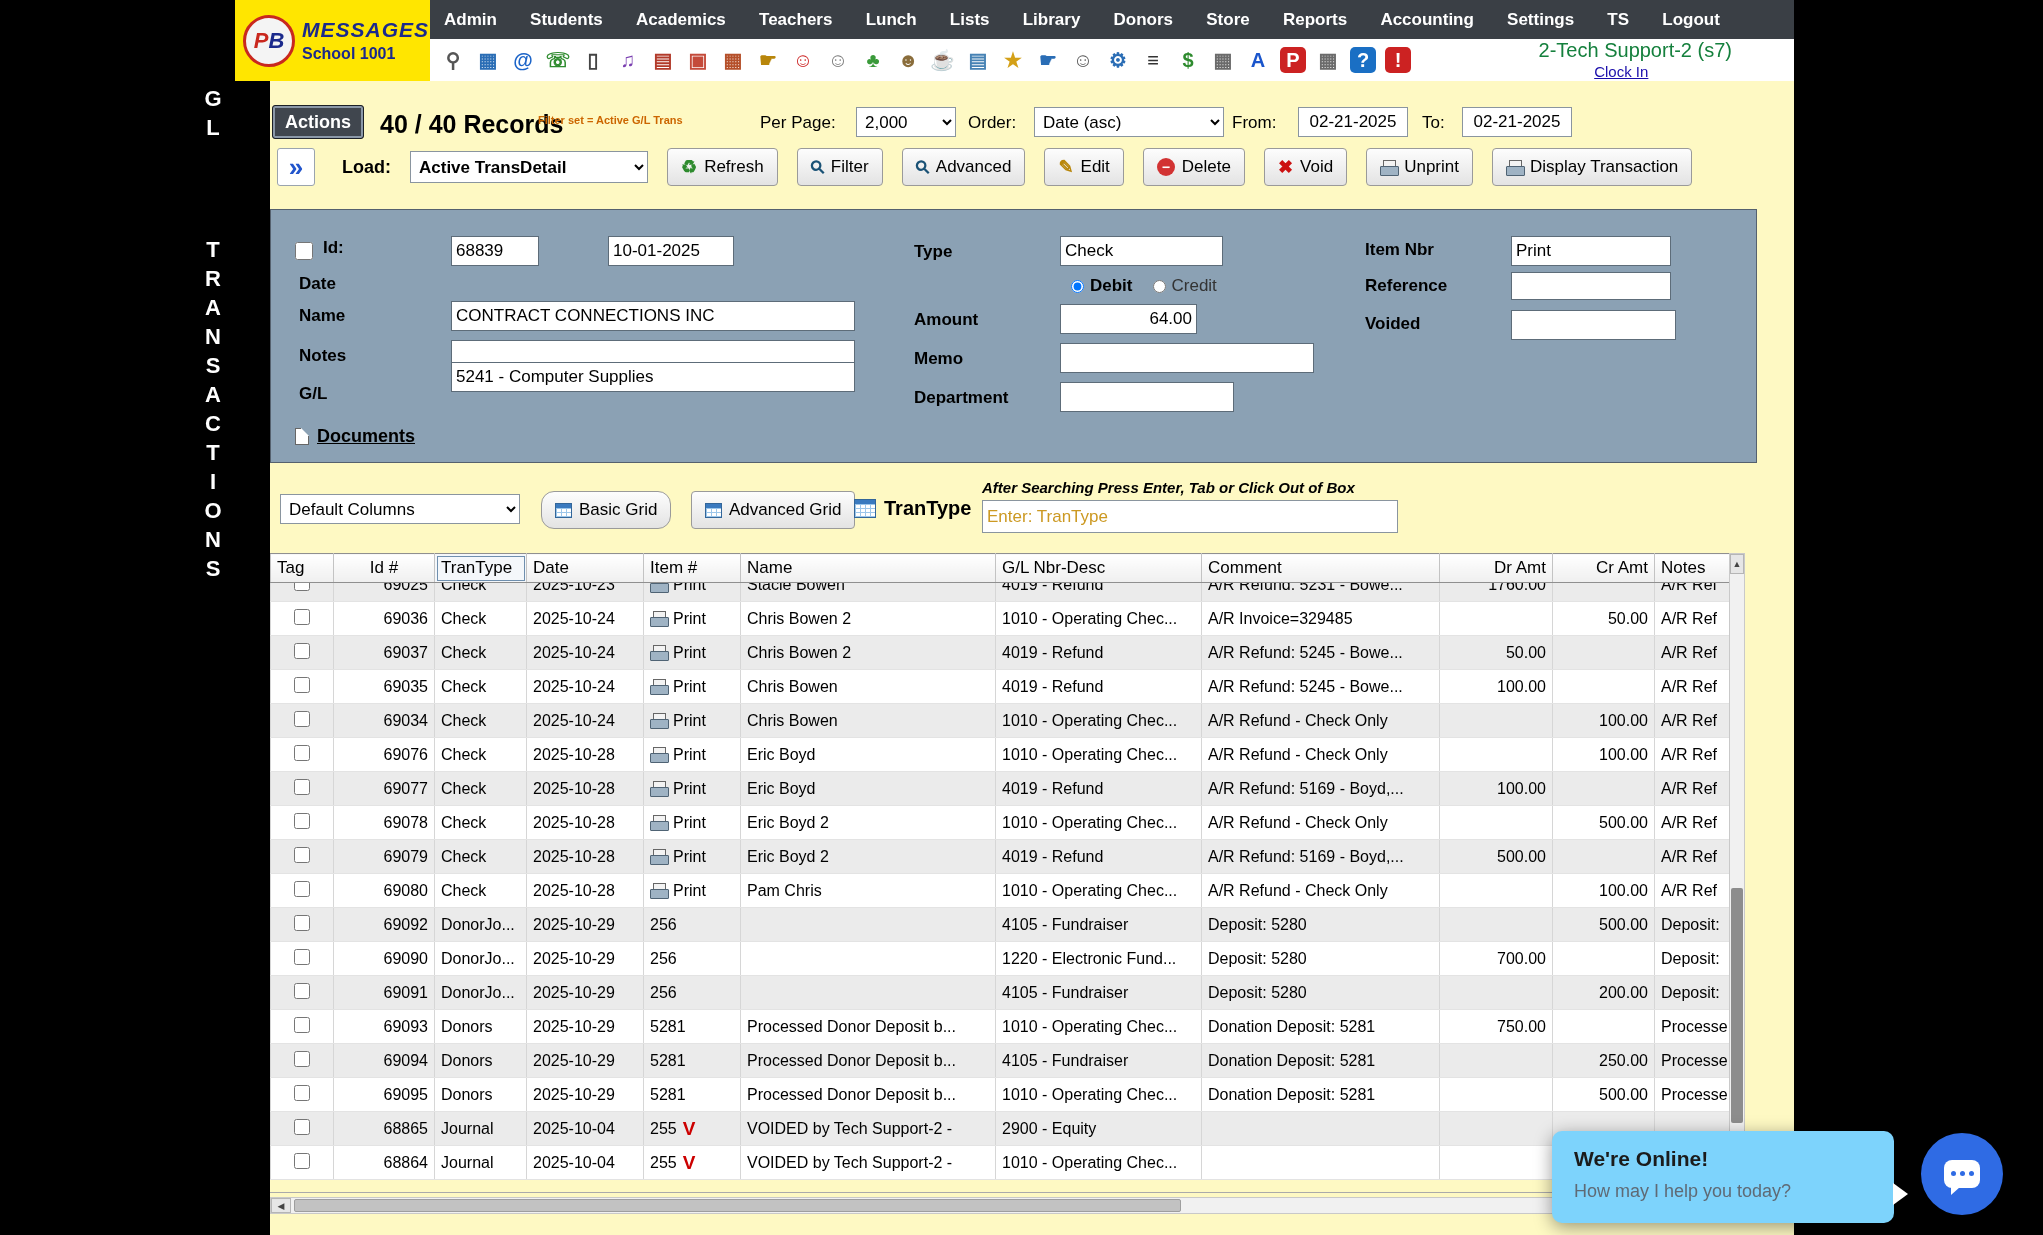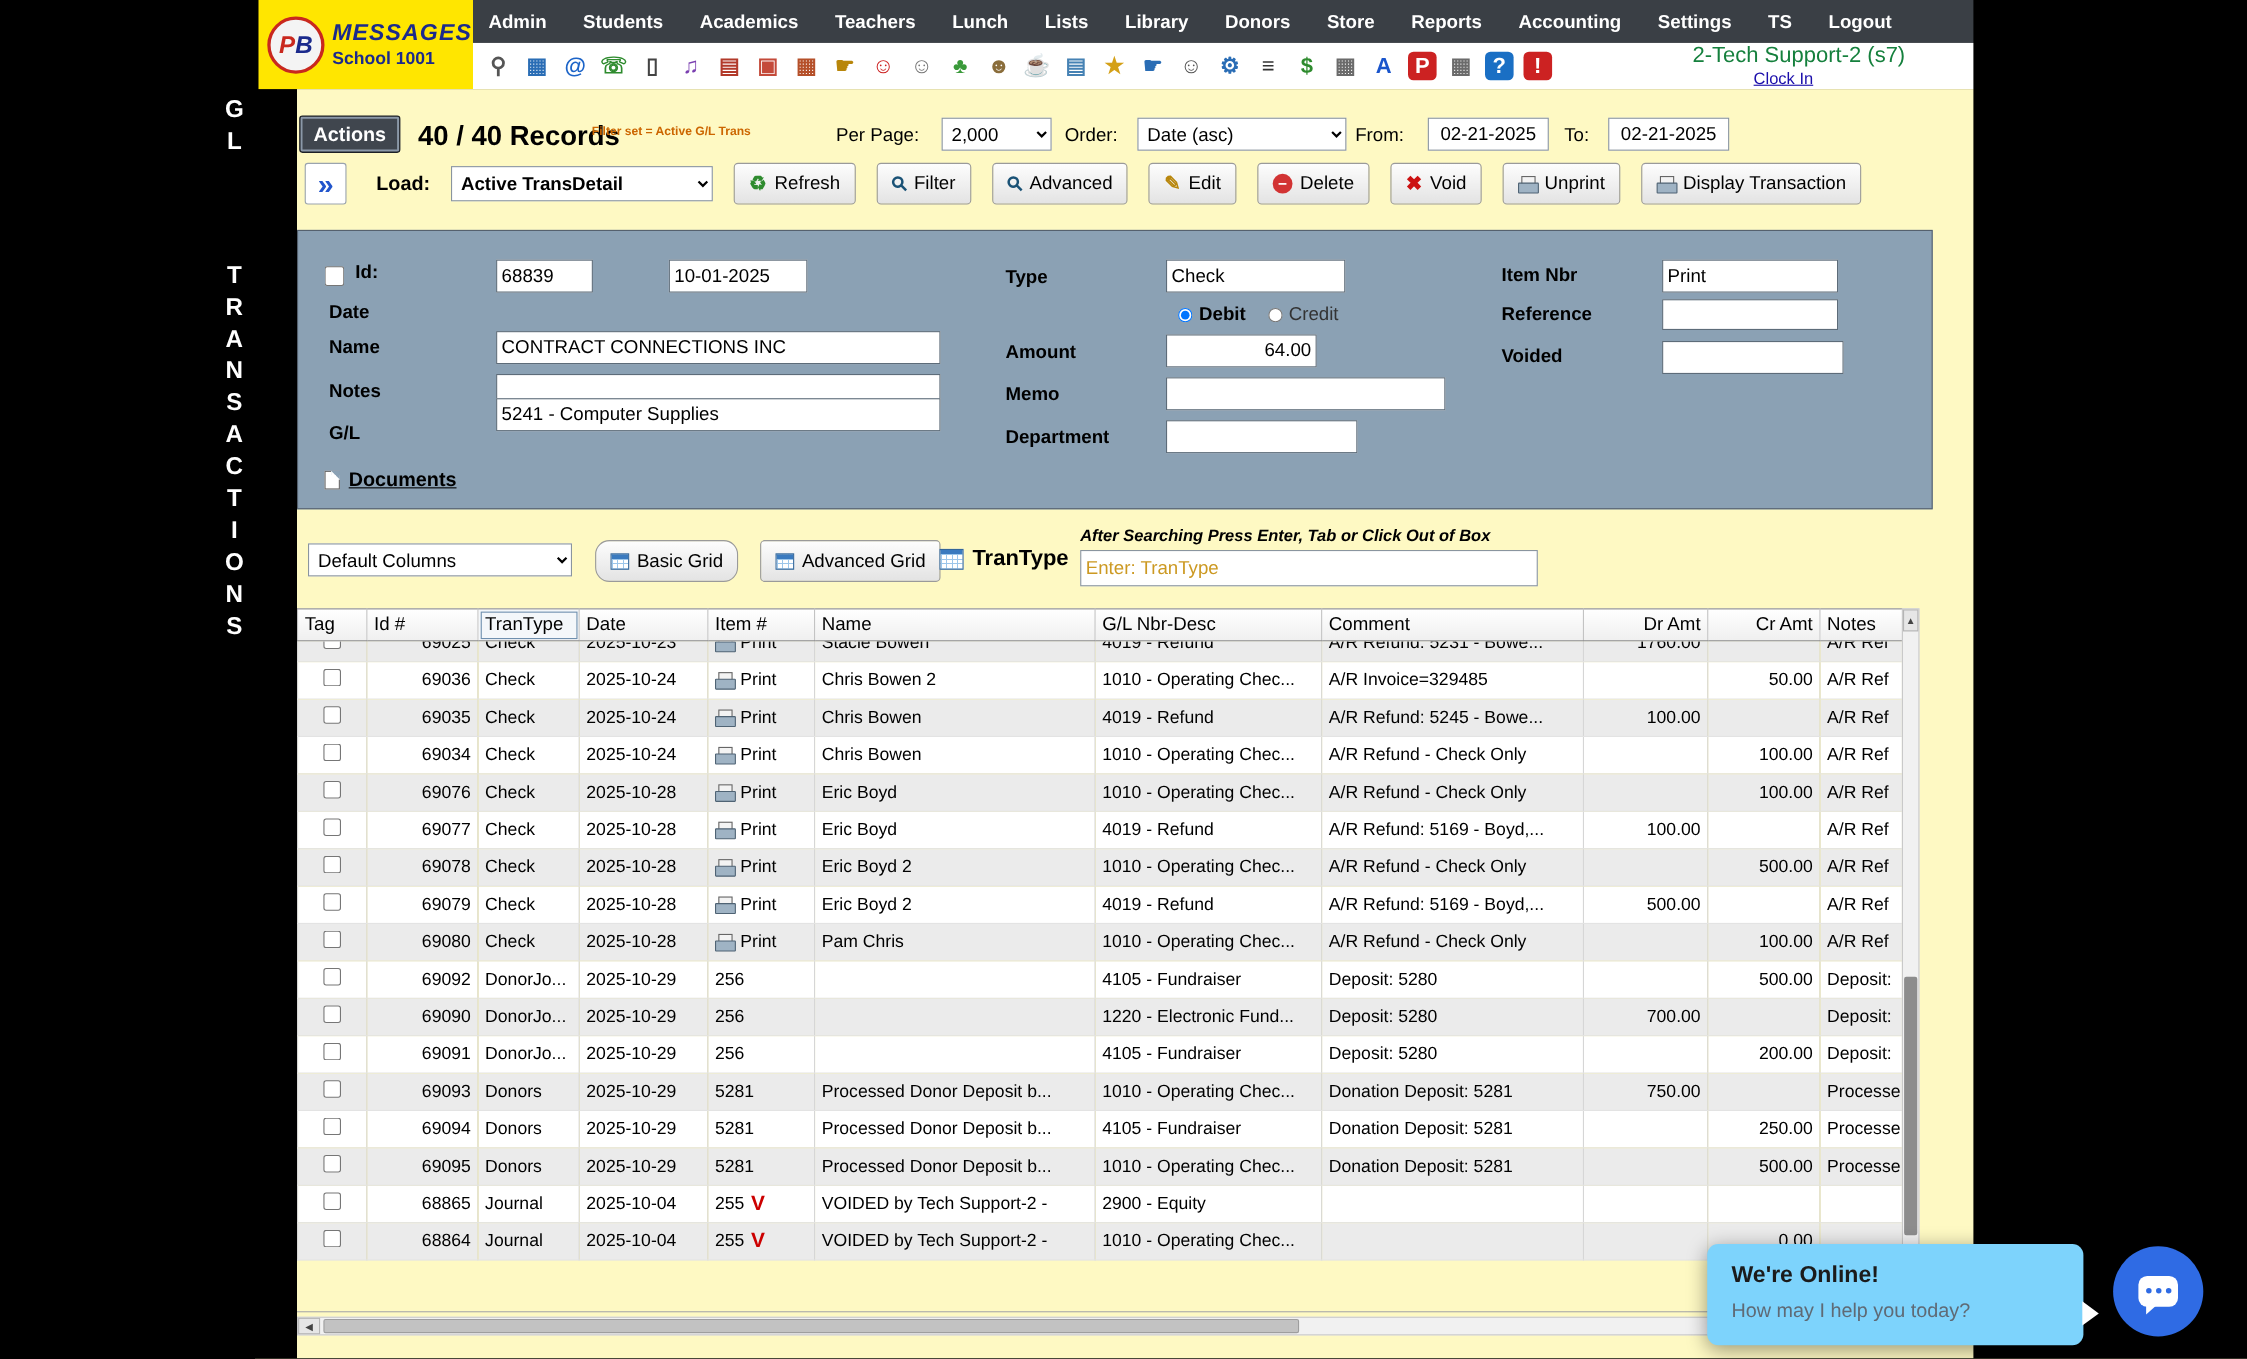--- a/index.html
+++ b/index.html
@@ -111,21 +111,21 @@
   .trantype-input::placeholder { color:#cc9922; opacity:1; }
 
   
   .grid-table { border-collapse:collapse; table-layout:fixed; width:1459px; font-size:16px; }
   .grid-table col.c1{width:63px} .grid-table col.c2{width:101px} .grid-table col.c3{width:92px}
   .grid-table col.c4{width:117px} .grid-table col.c5{width:97px} .grid-table col.c6{width:255px}
   .grid-table col.c7{width:206px} .grid-table col.c8{width:238px} .grid-table col.c9{width:113px}
   .grid-table col.c10{width:102px} .grid-table col.c11{width:75px}
   .grid-head-wrap { position:absolute; left:0; top:472px; width:1459px; height:30px; background:#fff; z-index:2; }
   .grid-head th { height:29px; font-weight:normal; font-size:17px; text-align:left; padding:0 6px; border:1px solid #c3c3c3; border-top:1px solid #8f8f8f; border-bottom:1px solid #8f8f8f; background:linear-gradient(#ffffff,#efefef); white-space:nowrap; overflow:hidden; cursor:pointer; }
-  .grid-head th:nth-child(2){ text-align:left; }
+  .grid-head th:nth-child(2){ text-align:center; }
   .grid-head th:nth-child(3){ background:#f4f7fa; outline:1px solid #6f8fae; outline-offset:-3px; }
   .grid-head th:nth-child(9), .grid-head th:nth-child(10){ text-align:right; }
   .grid-viewport { position:absolute; left:0; top:502px; width:1459px; height:610px; overflow:hidden; border-bottom:1px solid #aaa; }
   .grid-body { margin-top:-15px; }
   .grid-body td { height:33px; padding:0 6px; border-right:1px solid #d6d6d6; border-bottom:1px solid #e3e3e3; white-space:nowrap; overflow:hidden; }
   .grid-body tr:nth-child(odd){ background:#ebebeb; }
   .grid-body tr:nth-child(even){ background:#fff; }
   .grid-body td:first-child { text-align:center; border-left:1px solid #d6d6d6; }
   .c-id { text-align:right; }
   .c-dr, .c-cr { text-align:right; }
@@ -450,20 +450,39 @@
                 </span>
               </td>
               <td>Chris Bowen 2</td>
               <td>1010 - Operating Chec...</td>
               <td>A/R Invoice=329485</td>
               <td class="c-dr"></td>
               <td class="c-cr">50.00</td>
               <td>A/R Ref</td>
             </tr>
 
+            <tr>
+              <td><input type="checkbox" class="row-check" style=""></td>
+              <td class="c-id">69037</td>
+              <td>Check</td>
+              <td>2025-10-24</td>
+              <td>
+                <span class="cell-flex">
+                  <span class="prn"></span>
+                  <span>Print</span>
+
+                </span>
+              </td>
+              <td>Chris Bowen 2</td>
+              <td>4019 - Refund</td>
+              <td>A/R Refund: 5245 - Bowe...</td>
+              <td class="c-dr">50.00</td>
+              <td class="c-cr"></td>
+              <td>A/R Ref</td>
+            </tr>
 
             <tr>
               <td><input type="checkbox" class="row-check" style=""></td>
               <td class="c-id">69035</td>
               <td>Check</td>
               <td>2025-10-24</td>
               <td>
                 <span class="cell-flex">
                   <span class="prn"></span>
                   <span>Print</span>

